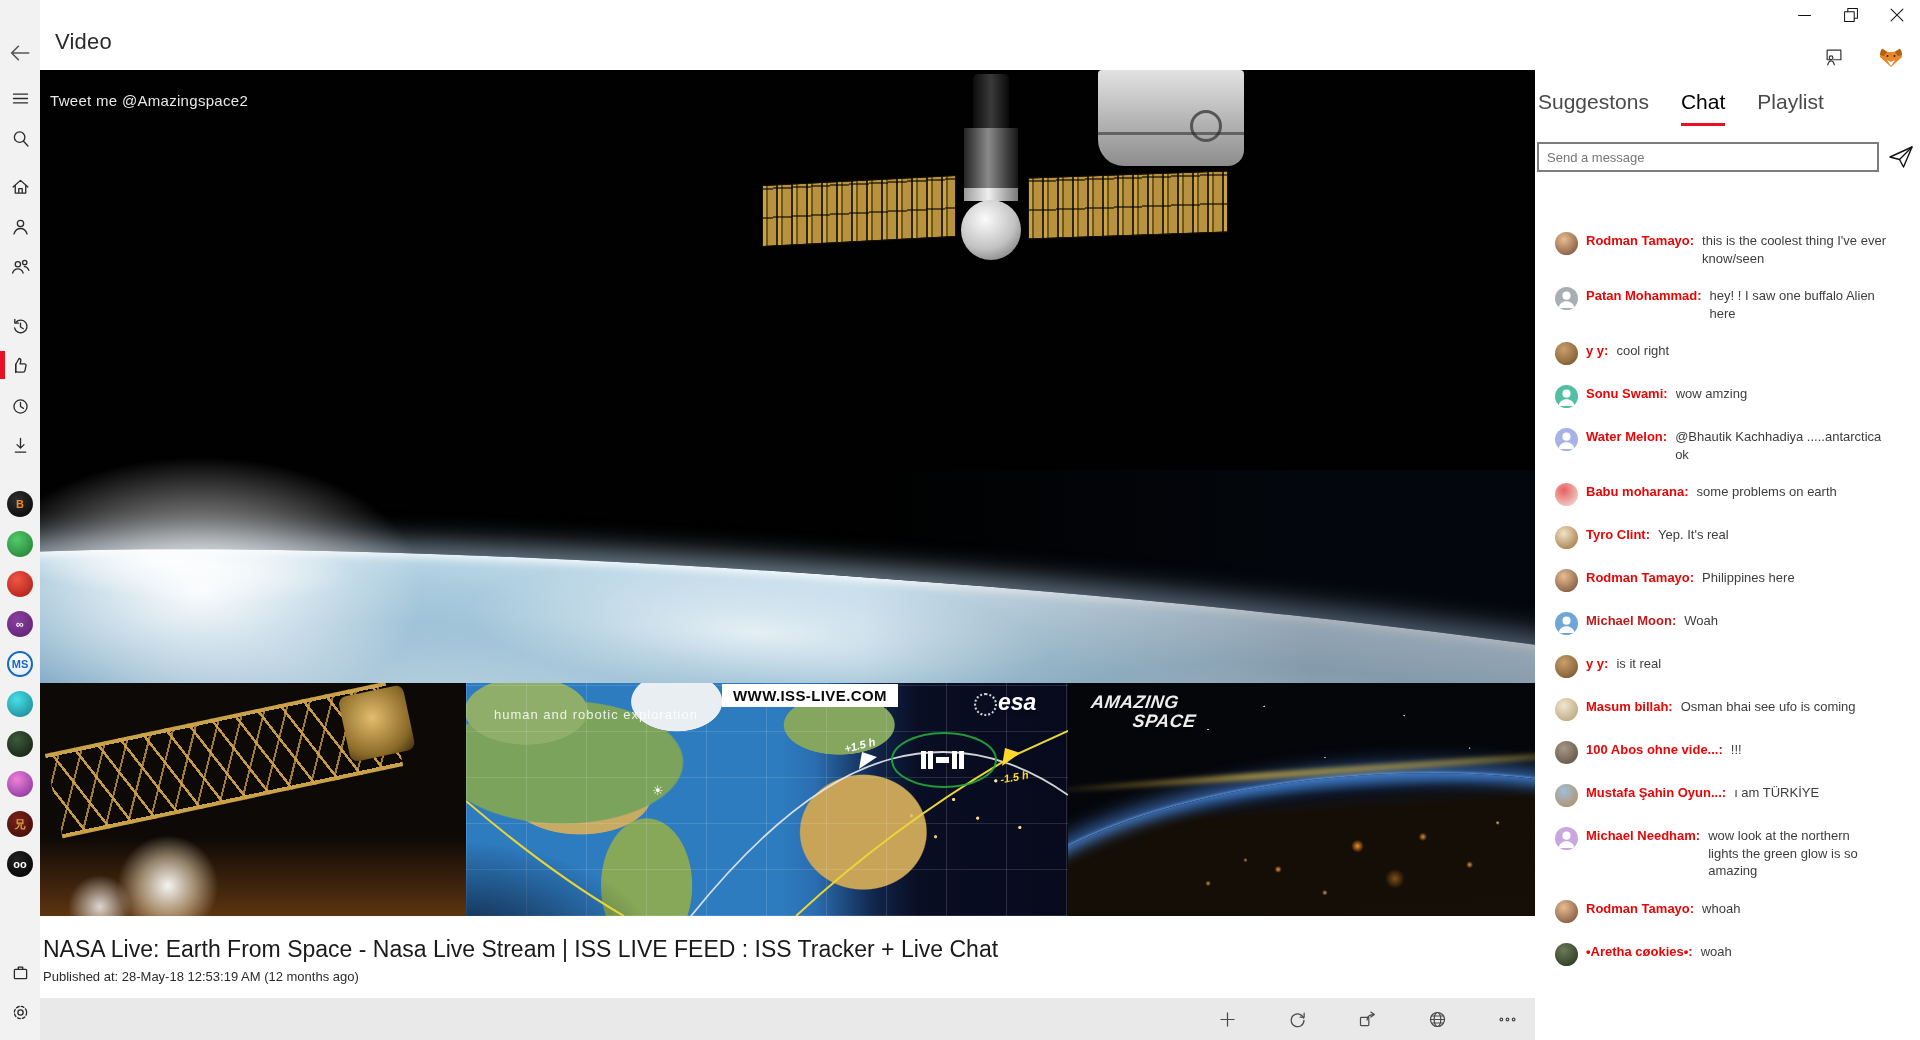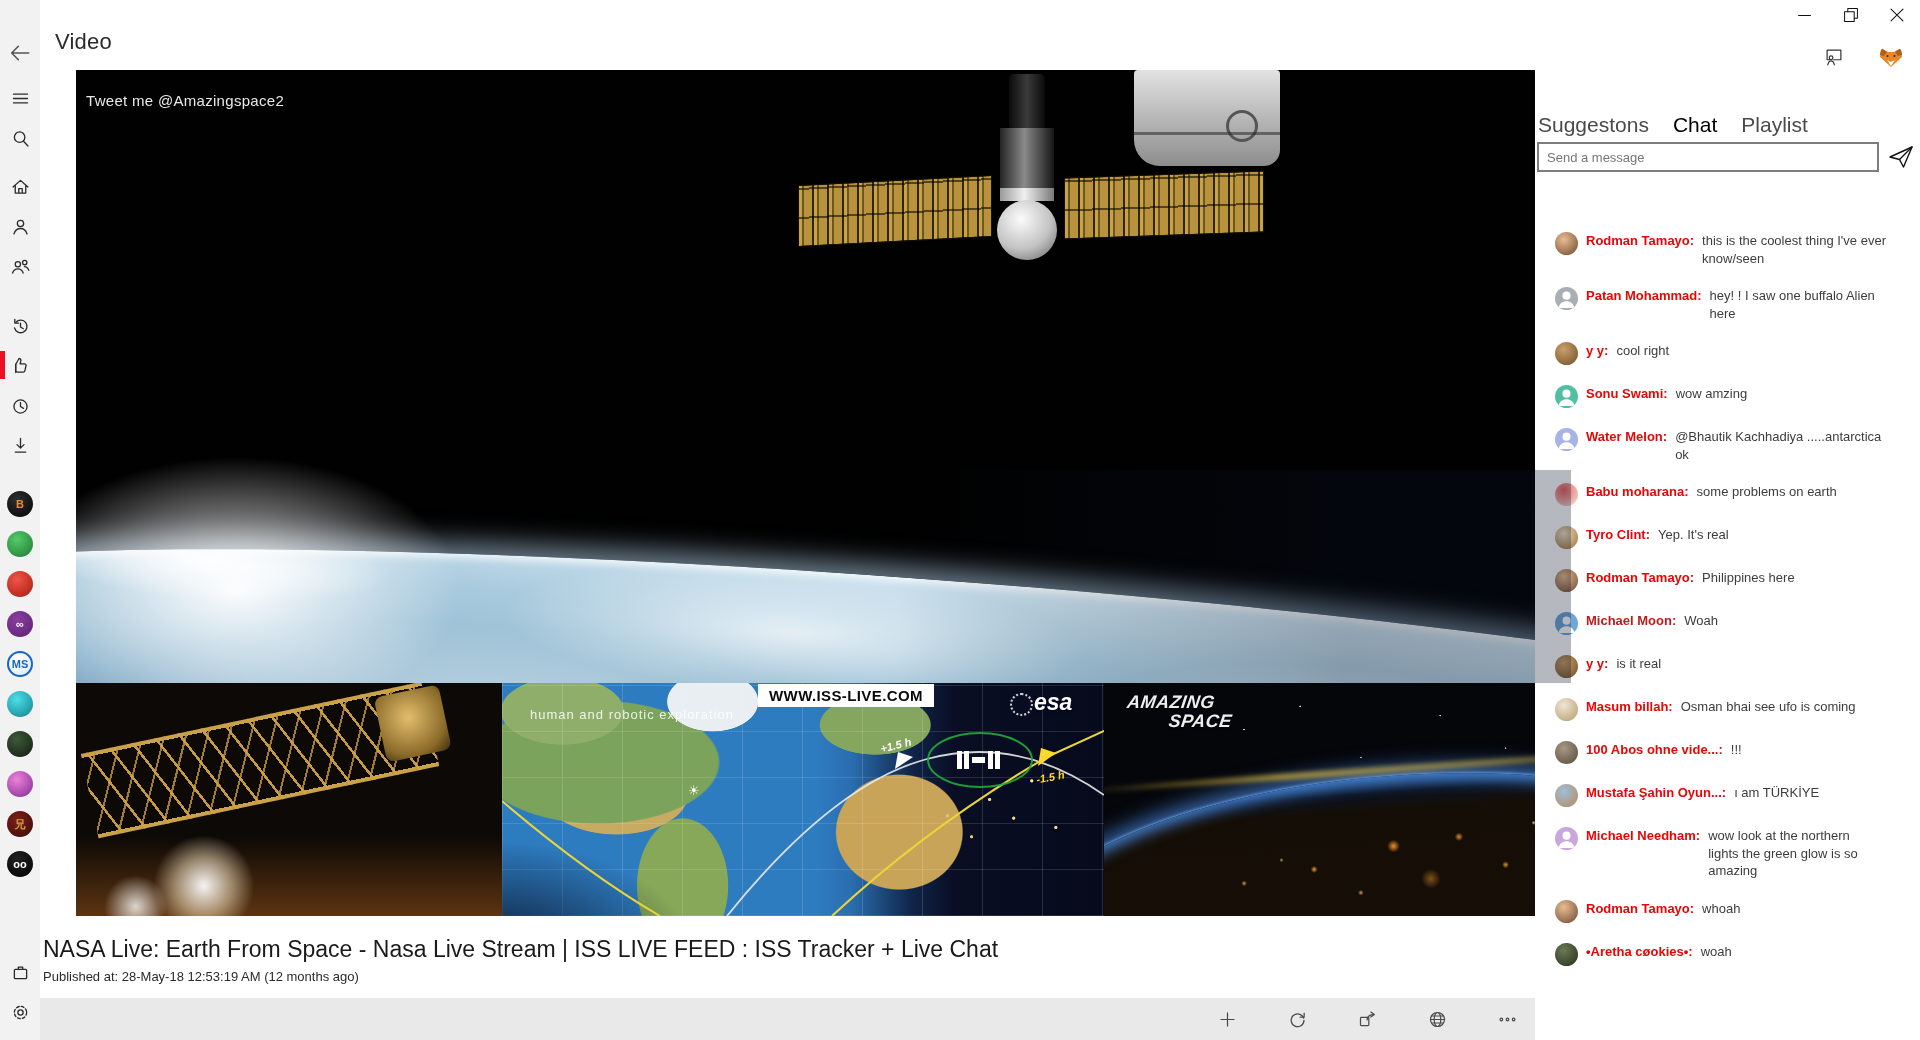--- a/index.html
+++ b/index.html
@@ -22,21 +22,21 @@
 
   
   #sidebar{position:absolute;left:0;top:0;width:40px;height:1040px;background:#f2f2f2;z-index:40;}
   .sb-btn{position:absolute;left:0;width:40px;height:32px;display:flex;align-items:center;justify-content:center;cursor:pointer;}
   .sb-btn svg{width:21px;height:21px;}
   .sb-btn.sel::before{content:"";position:absolute;left:0;top:2px;width:5px;height:28px;background:var(--accent,#e81123);}
   .sb-av{position:absolute;left:7px;width:26px;height:26px;border-radius:50%;display:flex;align-items:center;justify-content:center;
      font-weight:bold;font-size:11px;cursor:pointer;box-sizing:border-box;}
 
   
-  #video-wrap{position:absolute;left:40px;top:70px;width:1495px;height:846px;background:#000;overflow:hidden;margin-left:36px;}
+  #video-wrap{position:absolute;left:40px;top:70px;width:1495px;height:846px;background:#000;overflow:hidden;}
   #vmain{position:absolute;left:0;top:0;width:1495px;height:613px;background:#010101;overflow:hidden;}
   #tweet-overlay{position:absolute;left:10px;top:22px;color:#e8e8e8;font-size:15px;letter-spacing:.3px;z-index:5;text-shadow:0 1px 2px #000;}
   .earth{position:absolute;left:-200px;top:432px;width:2100px;height:700px;
      border-radius:100% 100% 0 0 / 170px 170px 0 0;transform:rotate(4.2deg);transform-origin:0 0;
      background:
        radial-gradient(ellipse 260px 55px at 16% 5%, rgba(255,255,255,.95), transparent 70%),
        radial-gradient(ellipse 420px 90px at 44% 9%, rgba(255,255,255,.7), transparent 70%),
        radial-gradient(ellipse 320px 70px at 70% 15%, rgba(255,255,255,.55), transparent 70%),
        radial-gradient(ellipse 520px 130px at 30% 24%, rgba(255,255,255,.45), transparent 70%),
        radial-gradient(ellipse 360px 100px at 58% 30%, rgba(255,255,255,.3), transparent 70%),
@@ -137,21 +137,21 @@
   
   #vtitle{position:absolute;left:43px;top:936px;width:1400px;font-size:23px;font-weight:400;color:#1a1a1a;z-index:10;}
   #vpub{position:absolute;left:43px;top:969px;font-size:13px;color:#2b2b2b;z-index:10;}
   #toolbar{position:absolute;left:40px;top:998px;width:1495px;height:42px;background:#e9e9e9;display:flex;align-items:center;justify-content:flex-end;padding-right:16px;box-sizing:border-box;gap:46px;}
   .tb-btn{width:24px;height:24px;display:flex;align-items:center;justify-content:center;cursor:pointer;}
   .tb-btn svg{width:21px;height:21px;color:#4a4a4a;}
   .tb-btn svg *{stroke-width:1.4;}
 
   
   #chat{position:absolute;left:1535px;top:70px;width:385px;height:970px;background:#fff;}
-  #chat-tabs{position:absolute;left:3px;top:20px;display:flex;gap:24px;margin-top:23px;}
+  #chat-tabs{position:absolute;left:3px;top:20px;display:flex;gap:32px;}
   .tab{font-size:21px;color:#4a4a4a;cursor:pointer;padding-bottom:9px;border-bottom:3px solid transparent;}
   .tab.active{color:#000;border-bottom-color:#e81123;}
   #chat-inputrow{position:absolute;left:2px;top:72px;display:flex;align-items:center;gap:7px;}
   #chat-input{width:322px;height:26px;border:2px solid #7c7c7c;font-size:13px;color:#333;padding:0 8px;outline:none;
       font-family:"Liberation Sans",sans-serif;}
   #chat-input::placeholder{color:#767676;}
   #send-btn{width:30px;height:28px;display:flex;align-items:center;justify-content:center;cursor:pointer;}
   #send-btn svg{width:28px;height:26px;color:#111;}
   #send-btn svg *{stroke-width:1.4;}
   #chat-messages{position:absolute;left:0;top:162px;width:385px;height:808px;overflow:hidden;}

